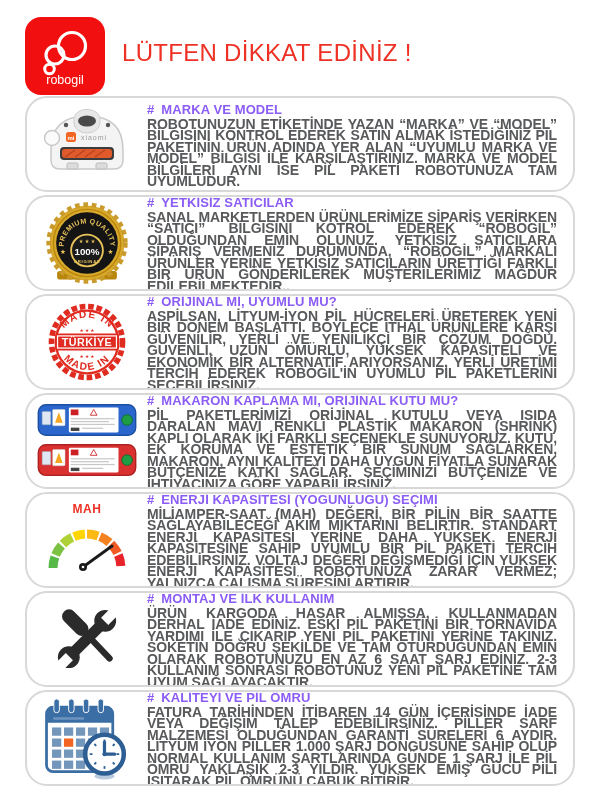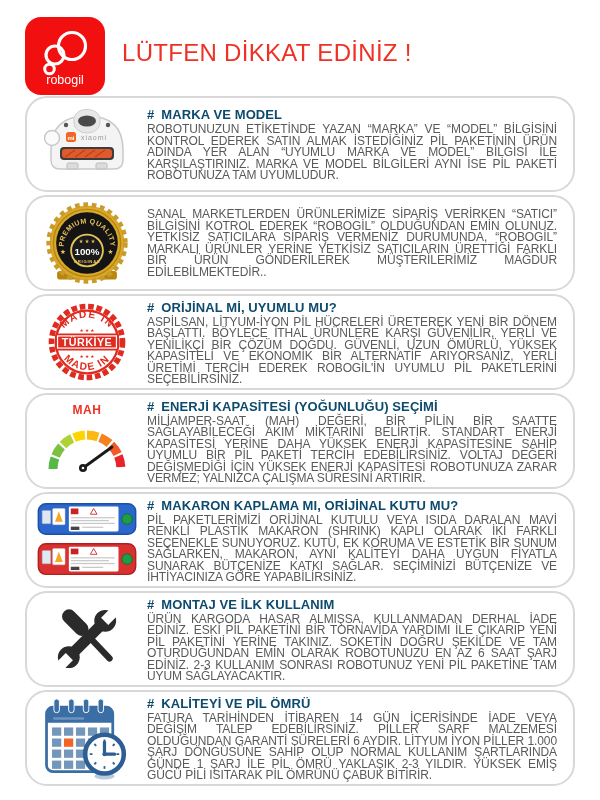--- a/index.html
+++ b/index.html
@@ -11,24 +11,24 @@
   .logo { width: 80px; height: 78px; flex: 0 0 80px; }
   .header-title { margin-left: 17px; color: #EE3124; font-size: 24px; font-weight: normal;
     letter-spacing: 0.3px; padding-bottom: 6px; }
 
   .cards { padding-left: 25px; }
   .card { width: 550px; height: 96px; border: 2px solid #D8D8D8; border-radius: 22px;
     margin-bottom: 3px; display: flex; align-items: center; overflow: hidden; background: #fff; }
   .card-icon { width: 120px; min-width: 120px; display: flex; align-items: center;
     justify-content: center; }
   .card-text { flex: 1; padding: 7px 16px 6px 0; }
-  .card-title { color: #0c4a6e; font-size: 13px; font-weight: bold; margin-bottom: 2px;
+  .card-title { color: #8b5cf6; font-size: 13px; font-weight: bold; margin-bottom: 2px;
     letter-spacing: 0.1px; }
   .card-title .hash { margin-right: 7px; }
-  .card-body { color: #58595B; font-size: 12px; line-height: 11.5px; font-weight: normal;
+  .card-body { color: #58595B; font-size: 14px; line-height: 11.5px; font-weight: bold;
     text-align: justify; letter-spacing: -0.1px; }
 
   svg text { font-family: "Liberation Sans", sans-serif; }
 </style>
 </head>
 <body>
 
 <div class="page">
 
   <div class="header">
@@ -87,20 +87,21 @@
           </text>
           <circle cx="50" cy="54" r="17" fill="#1a1a1a" stroke="#E8C35A" stroke-width="2"></circle>
           <text x="50" y="46" font-size="5.5" fill="#E8C35A" text-anchor="middle">★ ★ ★</text>
           <text x="50" y="59" font-size="10.5" font-weight="bold" fill="#fff" text-anchor="middle">100%</text>
           <text x="50" y="67" font-size="4.5" font-weight="bold" fill="#E8C35A" text-anchor="middle" letter-spacing="0.8">ORIGINAL</text>
           <text x="21" y="58" font-size="7" fill="#E8C35A">★</text>
           <text x="72" y="58" font-size="7" fill="#E8C35A">★</text>
         </svg>
       </div>
       <div class="card-text">
+        <div class="card-title"><span class="hash">#</span><span>YETKİSİZ SATICILAR</span></div>
         <div class="card-body">SANAL MARKETLERDEN ÜRÜNLERİMİZE SİPARİŞ VERİRKEN “SATICI” BİLGİSİNİ KOTROL EDEREK “ROBOGİL” OLDUĞUNDAN EMİN OLUNUZ. YETKİSİZ SATICILARA SİPARİŞ VERMENİZ DURUMUNDA, “ROBOGİL” MARKALI ÜRÜNLER YERİNE YETKİSİZ SATICILARIN ÜRETTİĞİ FARKLI BİR ÜRÜN GÖNDERİLEREK MÜŞTERİLERİMİZ MAĞDUR EDİLEBİLMEKTEDİR..</div>
       </div>
     </div>
 
     <div class="card">
       <div class="card-icon">
         <svg viewBox="0 0 100 92" width="94" height="86">
           <defs>
             <path id="arc-made-top" d="M18 52 A32 32 0 0 1 82 52"></path>
             <path id="arc-made-bottom" d="M18 44 A32 32 0 0 0 82 44"></path>
@@ -121,47 +122,20 @@
         </svg>
       </div>
       <div class="card-text">
         <div class="card-title"><span class="hash">#</span><span>ORİJİNAL Mİ, UYUMLU MU?</span></div>
         <div class="card-body">ASPİLSAN, LİTYUM-İYON PİL HÜCRELERİ ÜRETEREK YENİ BİR DÖNEM BAŞLATTI. BÖYLECE İTHAL ÜRÜNLERE KARŞI GÜVENİLİR, YERLİ VE YENİLİKÇİ BİR ÇÖZÜM DOĞDU. GÜVENLİ, UZUN ÖMÜRLÜ, YÜKSEK KAPASİTELİ VE EKONOMİK BİR ALTERNATİF ARIYORSANIZ, YERLİ ÜRETİMİ TERCİH EDEREK ROBOGİL'İN UYUMLU PİL PAKETLERİNİ SEÇEBİLİRSİNİZ.</div>
       </div>
     </div>
 
     <div class="card">
       <div class="card-icon">
-        <svg viewBox="0 0 100 80" width="100" height="80">
-          <text x="50" y="13" font-size="12" font-weight="bold" fill="#EE3124" text-anchor="middle" letter-spacing="0.5">MAH</text>
-          <g fill="none" stroke-width="9">
-            <path d="M16.0 68.0 A34 34 0 0 1 17.9 56.9" stroke="#56B947"></path>
-            <path d="M18.6 55.0 A34 34 0 0 1 24.5 45.5" stroke="#7CC242"></path>
-            <path d="M26.0 44.0 A34 34 0 0 1 35.1 37.4" stroke="#AED136"></path>
-            <path d="M37.0 36.6 A34 34 0 0 1 47.9 34.1" stroke="#FFD500"></path>
-            <path d="M50 34 A34 34 0 0 1 61.1 35.9" stroke="#FDB913"></path>
-            <path d="M63.0 36.6 A34 34 0 0 1 72.5 42.5" stroke="#F58220"></path>
-            <path d="M74.0 44.0 A34 34 0 0 1 80.6 53.1" stroke="#F15A24"></path>
-            <path d="M81.4 55.0 A34 34 0 0 1 83.9 65.9" stroke="#E8242A"></path>
-          </g>
-          <g>
-            <line x1="46" y1="67" x2="75" y2="46" stroke="#1a1a1a" stroke-width="2.8" stroke-linecap="round"></line>
-            <circle cx="46" cy="67" r="4" fill="#1a1a1a"></circle>
-            <circle cx="46" cy="67" r="1.3" fill="#fff"></circle>
-          </g>
-        </svg>
-      </div>
-      <div class="card-text">
-        <div class="card-title"><span class="hash">#</span><span>ENERJİ KAPASİTESİ (YOĞUNLUĞU) SEÇİMİ</span></div>
-        <div class="card-body">MİLİAMPER-SAAT (MAH) DEĞERİ, BİR PİLİN BİR SAATTE SAĞLAYABİLECEĞİ AKIM MİKTARINI BELİRTİR. STANDART ENERJİ KAPASİTESİ YERİNE DAHA YÜKSEK ENERJİ KAPASİTESİNE SAHİP UYUMLU BİR PİL PAKETİ TERCİH EDEBİLİRSİNİZ. VOLTAJ DEĞERİ DEĞİŞMEDİĞİ İÇİN YÜKSEK ENERJİ KAPASİTESİ ROBOTUNUZA ZARAR VERMEZ; YALNIZCA ÇALIŞMA SÜRESİNİ ARTIRIR.</div>
-      </div>
-    </div>
-
-    <div class="card">
-      <div class="card-icon">
         <svg viewBox="0 0 110 88" width="106" height="84">
           <g>
             <rect x="4" y="6" width="102" height="32" rx="8" fill="#2A66CC" stroke="#1D4FA3" stroke-width="1.5"></rect>
             <rect x="8" y="13" width="9" height="14" rx="1" fill="#DFE8F2" stroke="#9AB" stroke-width="0.5"></rect>
             <rect x="19" y="11" width="13" height="17" rx="1" fill="#fff" stroke="#ccc" stroke-width="0.5"></rect>
             <polygon points="21.5,25 25.5,14 29.5,25" fill="#F5A623"></polygon>
             <rect x="36" y="9" width="52" height="26" rx="1.5" fill="#fff"></rect>
             <rect x="38" y="11" width="8" height="6" fill="#CC2027"></rect>
             <polygon points="62,11 65.5,17 58.5,17" fill="none" stroke="#CC2027" stroke-width="0.9"></polygon>
             <rect x="38" y="20" width="46" height="1.3" fill="#c8c8c8"></rect>
@@ -184,20 +158,47 @@
             <rect x="38" y="68" width="46" height="1.3" fill="#c8c8c8"></rect>
             <rect x="38" y="72" width="9" height="3.5" fill="#444"></rect>
             <rect x="50" y="72" width="22" height="1.3" fill="#c8c8c8"></rect>
             <circle cx="97" cy="64" r="5.5" fill="#1F9D44" stroke="#0F7030" stroke-width="1"></circle>
           </g>
         </svg>
       </div>
       <div class="card-text">
         <div class="card-title"><span class="hash">#</span><span>MAKARON KAPLAMA MI, ORİJİNAL KUTU MU?</span></div>
         <div class="card-body">PİL PAKETLERİMİZİ ORİJİNAL KUTULU VEYA ISIDA DARALAN MAVİ RENKLİ PLASTİK MAKARON (SHRINK) KAPLI OLARAK İKİ FARKLI SEÇENEKLE SUNUYORUZ. KUTU, EK KORUMA VE ESTETİK BİR SUNUM SAĞLARKEN, MAKARON, AYNI KALİTEYİ DAHA UYGUN FİYATLA SUNARAK BÜTÇENİZE KATKI SAĞLAR. SEÇİMİNİZİ BÜTÇENİZE VE İHTİYACINIZA GÖRE YAPABİLİRSİNİZ.</div>
+      </div>
+    </div>
+
+    <div class="card">
+      <div class="card-icon">
+        <svg viewBox="0 0 100 80" width="100" height="80">
+          <text x="50" y="13" font-size="12" font-weight="bold" fill="#EE3124" text-anchor="middle" letter-spacing="0.5">MAH</text>
+          <g fill="none" stroke-width="9">
+            <path d="M16.0 68.0 A34 34 0 0 1 17.9 56.9" stroke="#56B947"></path>
+            <path d="M18.6 55.0 A34 34 0 0 1 24.5 45.5" stroke="#7CC242"></path>
+            <path d="M26.0 44.0 A34 34 0 0 1 35.1 37.4" stroke="#AED136"></path>
+            <path d="M37.0 36.6 A34 34 0 0 1 47.9 34.1" stroke="#FFD500"></path>
+            <path d="M50 34 A34 34 0 0 1 61.1 35.9" stroke="#FDB913"></path>
+            <path d="M63.0 36.6 A34 34 0 0 1 72.5 42.5" stroke="#F58220"></path>
+            <path d="M74.0 44.0 A34 34 0 0 1 80.6 53.1" stroke="#F15A24"></path>
+            <path d="M81.4 55.0 A34 34 0 0 1 83.9 65.9" stroke="#E8242A"></path>
+          </g>
+          <g>
+            <line x1="46" y1="67" x2="75" y2="46" stroke="#1a1a1a" stroke-width="2.8" stroke-linecap="round"></line>
+            <circle cx="46" cy="67" r="4" fill="#1a1a1a"></circle>
+            <circle cx="46" cy="67" r="1.3" fill="#fff"></circle>
+          </g>
+        </svg>
+      </div>
+      <div class="card-text">
+        <div class="card-title"><span class="hash">#</span><span>ENERJİ KAPASİTESİ (YOĞUNLUĞU) SEÇİMİ</span></div>
+        <div class="card-body">MİLİAMPER-SAAT (MAH) DEĞERİ, BİR PİLİN BİR SAATTE SAĞLAYABİLECEĞİ AKIM MİKTARINI BELİRTİR. STANDART ENERJİ KAPASİTESİ YERİNE DAHA YÜKSEK ENERJİ KAPASİTESİNE SAHİP UYUMLU BİR PİL PAKETİ TERCİH EDEBİLİRSİNİZ. VOLTAJ DEĞERİ DEĞİŞMEDİĞİ İÇİN YÜKSEK ENERJİ KAPASİTESİ ROBOTUNUZA ZARAR VERMEZ; YALNIZCA ÇALIŞMA SÜRESİNİ ARTIRIR.</div>
       </div>
     </div>
 
     <div class="card">
       <div class="card-icon">
         <svg viewBox="0 0 100 100" width="78" height="78">
           <g transform="rotate(45 50 50)">
             <rect x="43" y="16" width="14" height="68" rx="6" fill="#2B2B2B"></rect>
             <circle cx="50" cy="17" r="14" fill="#2B2B2B"></circle>
             <rect x="43.5" y="0" width="13" height="18" fill="#fff"></rect>

